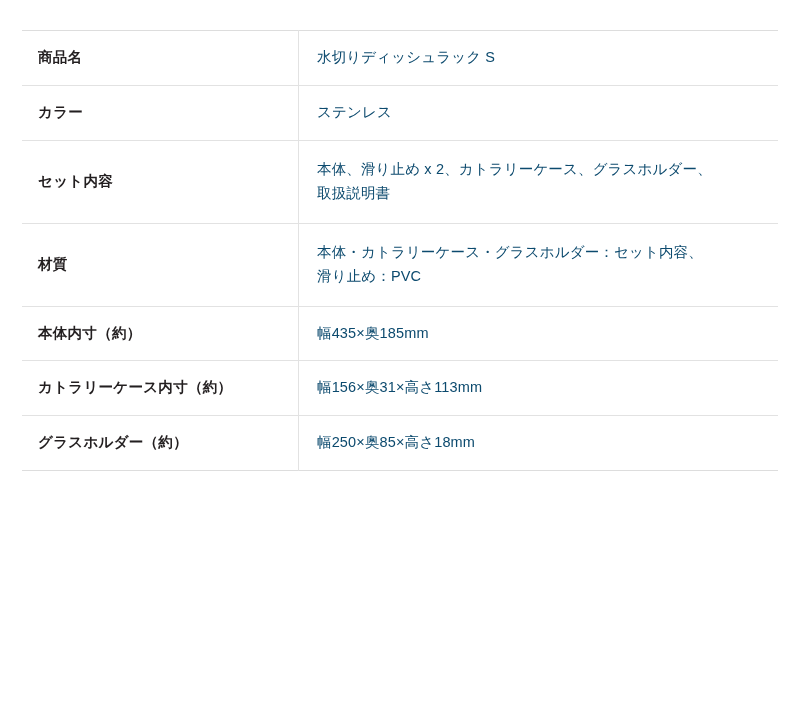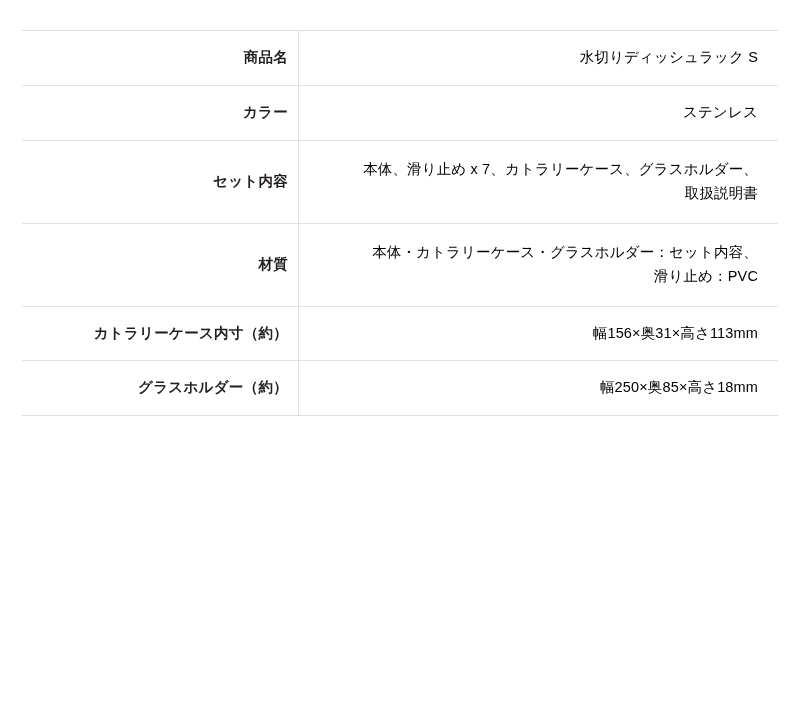--- a/index.html
+++ b/index.html
@@ -12,21 +12,20 @@
     height: 705px;
     font-family: "Liberation Sans", sans-serif;
     color: #231f20;
     -webkit-font-smoothing: antialiased;
   }
   .page {
     position: relative;
     width: 800px;
     height: 705px;
     box-sizing: border-box;
-    text-align: right;
   }
   .spec-table {
     position: absolute;
     left: 22px;
     top: 30px;
     width: 756px;
     border-collapse: collapse;
     table-layout: fixed;
     border-top: 1px solid #dddddd;
     border-bottom: 1px solid #dddddd;
@@ -50,21 +49,21 @@
     font-weight: 700;
     letter-spacing: 0.02em;
     color: #231f20;
   }
   .cell-value {
     padding-left: 18px !important;
     padding-right: 20px !important;
     border-left: 1px solid #e2e2e2;
     font-weight: 400;
     letter-spacing: 0.01em;
-    color: #000000;
+    color: #0c4a6e;
   }
   .cell-value .line {
     display: block;
   }
   .tall td { padding-top: 17px; padding-bottom: 17px; }
 </style>
 </head>
 <body>
 
 <div class="page">
@@ -78,29 +77,35 @@
       </tr>
       <tr>
         <td class="cell-label">カラー</td>
         <td class="cell-value">
           <span class="line">ステンレス</span>
         </td>
       </tr>
       <tr class="tall">
         <td class="cell-label">セット内容</td>
         <td class="cell-value">
-          <span class="line">本体、滑り止め x 7、カトラリーケース、グラスホルダー、</span>
+          <span class="line">本体、滑り止め x 2、カトラリーケース、グラスホルダー、</span>
           <span class="line">取扱説明書</span>
         </td>
       </tr>
       <tr class="tall">
         <td class="cell-label">材質</td>
         <td class="cell-value">
           <span class="line">本体・カトラリーケース・グラスホルダー：セット内容、</span>
           <span class="line">滑り止め：PVC</span>
+        </td>
+      </tr>
+      <tr>
+        <td class="cell-label">本体内寸（約）</td>
+        <td class="cell-value">
+          <span class="line">幅435×奥185mm</span>
         </td>
       </tr>
       <tr>
         <td class="cell-label">カトラリーケース内寸（約）</td>
         <td class="cell-value">
           <span class="line">幅156×奥31×高さ113mm</span>
         </td>
       </tr>
       <tr>
         <td class="cell-label">グラスホルダー（約）</td>

